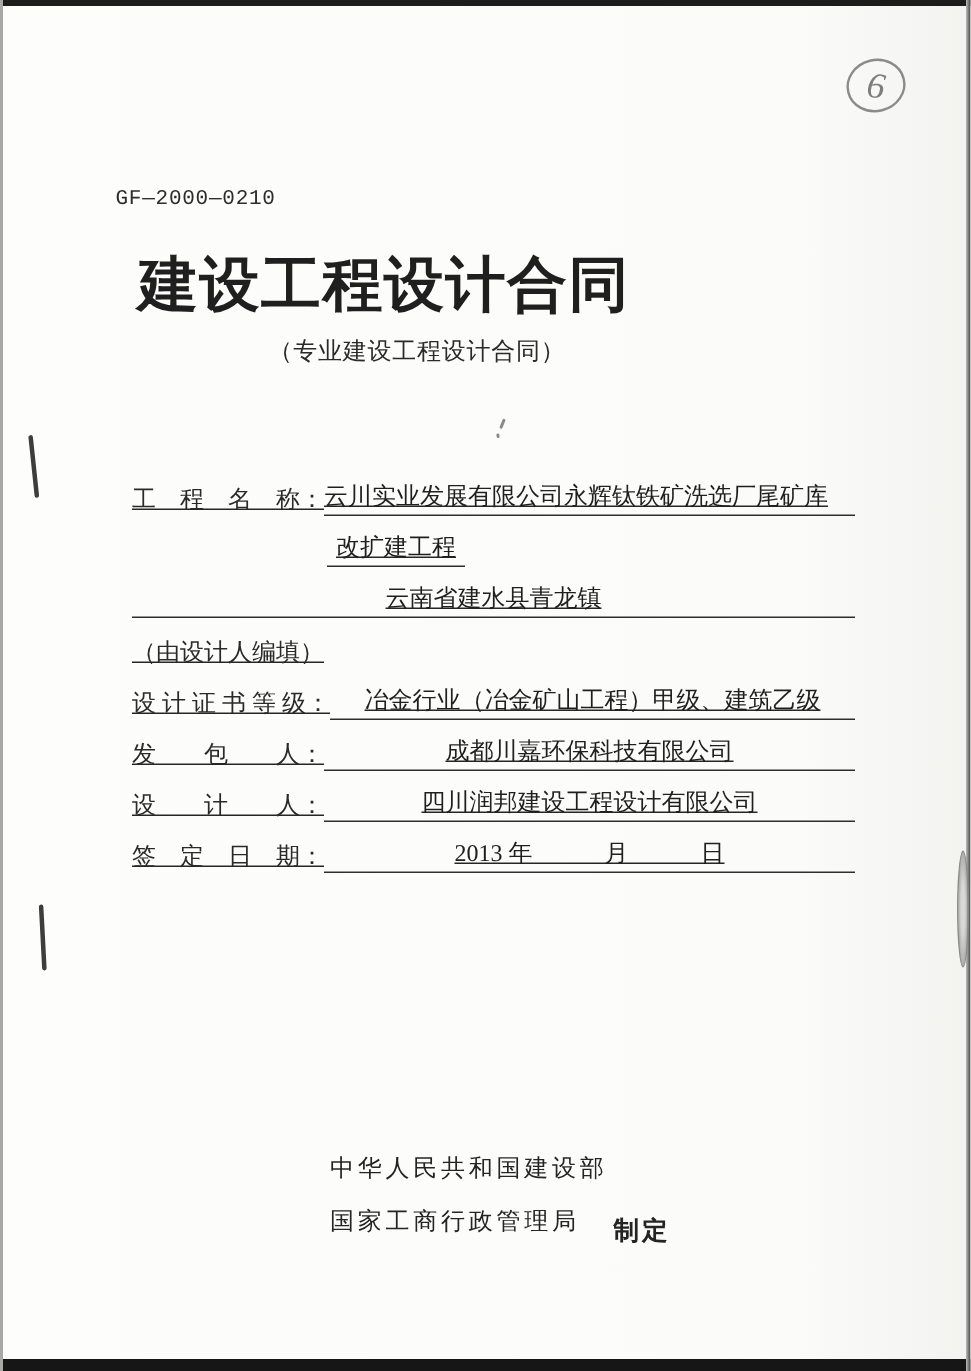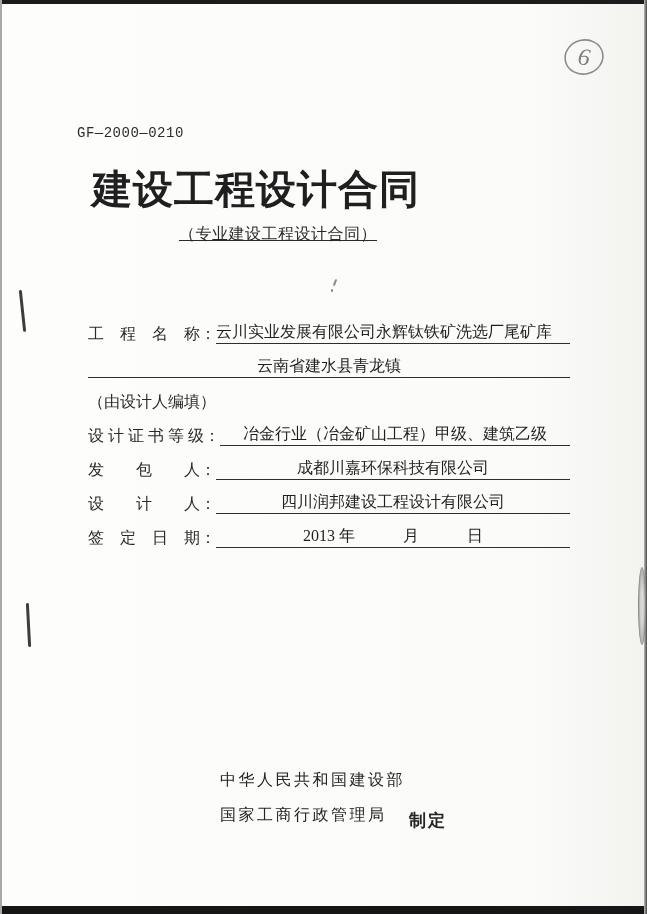--- a/index.html
+++ b/index.html
@@ -23,24 +23,24 @@
   .smudge{position:absolute;background:#8a8a8a;border-radius:1px;}
   .smudge.s1{left:334px;top:279px;width:2px;height:7px;transform:rotate(22deg);}
   .smudge.s2{left:331px;top:289px;width:2px;height:3px;transform:rotate(-10deg);}
   
   .form-number{position:absolute;left:77px;top:94px;font-size:14px;letter-spacing:.5px;
        font-family:Liberation Mono, monospace;color:#2c2c2c;margin-top:31px;}
   .page-number-mark{position:absolute;left:560px;top:34px;width:50px;height:50px;}
   .doc-title{position:absolute;left:0;top:162px;width:512px;text-align:center;
        font-size:40px;font-weight:700;letter-spacing:1px;color:#1f1f1f;}
   .doc-subtitle{position:absolute;left:0;top:224px;width:556px;text-align:center;
-       font-size:16px;letter-spacing:.5px;color:#2a2a2a;text-decoration:underline;}
+       font-size:16px;letter-spacing:.5px;color:#2a2a2a;}
   
   .fields{position:absolute;left:88px;top:310px;width:482px;font-size:16px;}
-  .field-row{display:flex;align-items:flex-end;height:34px;}
+  .field-row{display:flex;align-items:flex-end;height:34px;text-decoration:underline;}
   .field-label{white-space:pre;flex:0 0 auto;line-height:21px;color:#2a2a2a;}
   .field-line{flex:1 1 auto;border-bottom:1.2px solid #2e2e2e;text-align:center;
        line-height:22px;white-space:pre;min-height:22px;color:#1f1f1f;}
   .field-line.left{text-align:left;}
   .cont-indent{flex:0 0 130px;}
   .cont-value{flex:0 0 auto;border-bottom:1.2px solid #2e2e2e;line-height:22px;
        padding:0 6px;white-space:pre;color:#1f1f1f;}
   .note-row .field-label{line-height:20px;}
   
   .footer{position:absolute;left:220px;top:762px;display:flex;align-items:flex-end;}
@@ -74,20 +74,24 @@
   <div class="doc-title">建设工程设计合同</div>
   <div class="doc-subtitle">（专业建设工程设计合同）</div>
 
   <div class="fields">
 
     <div class="field-row">
       <span class="field-label">工　程　名　称：</span>
       <span class="field-line left">云川实业发展有限公司永辉钛铁矿洗选厂尾矿库</span>
     </div>
 
+    <div class="field-row">
+      <span class="cont-indent"></span>
+      <span class="cont-value">改扩建工程</span>
+    </div>
 
     <div class="field-row">
       <span class="field-line">云南省建水县青龙镇</span>
     </div>
 
 
     <div class="field-row note-row">
       <span class="field-label">（由设计人编填）</span>
     </div>
 

